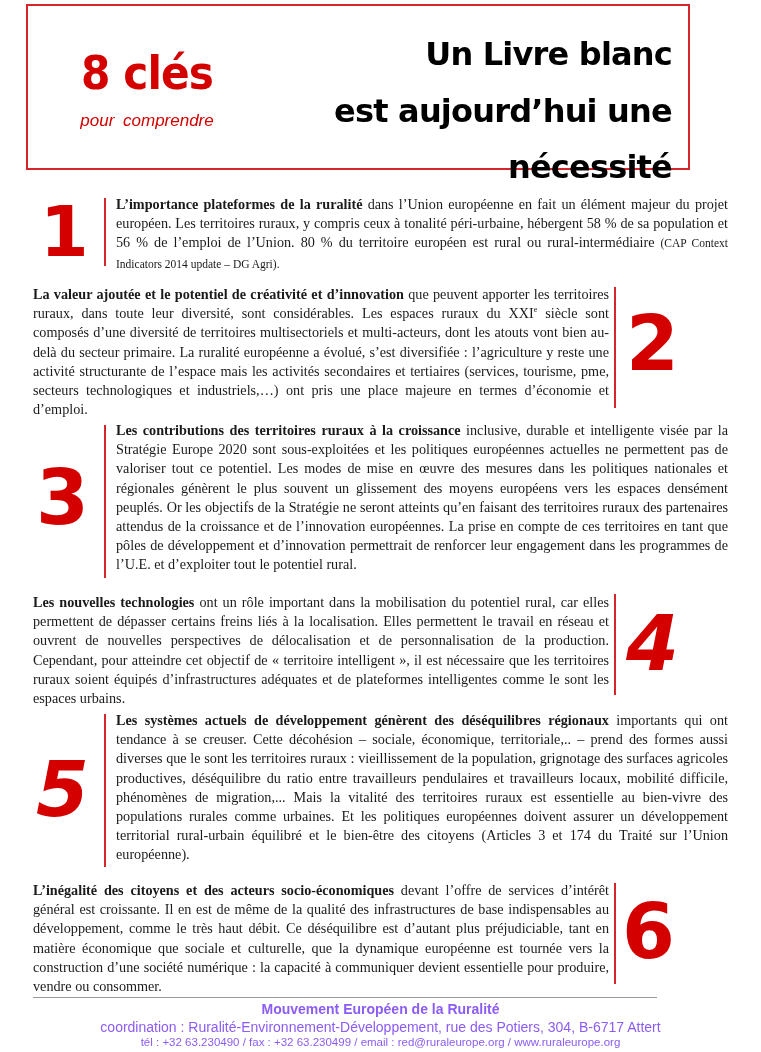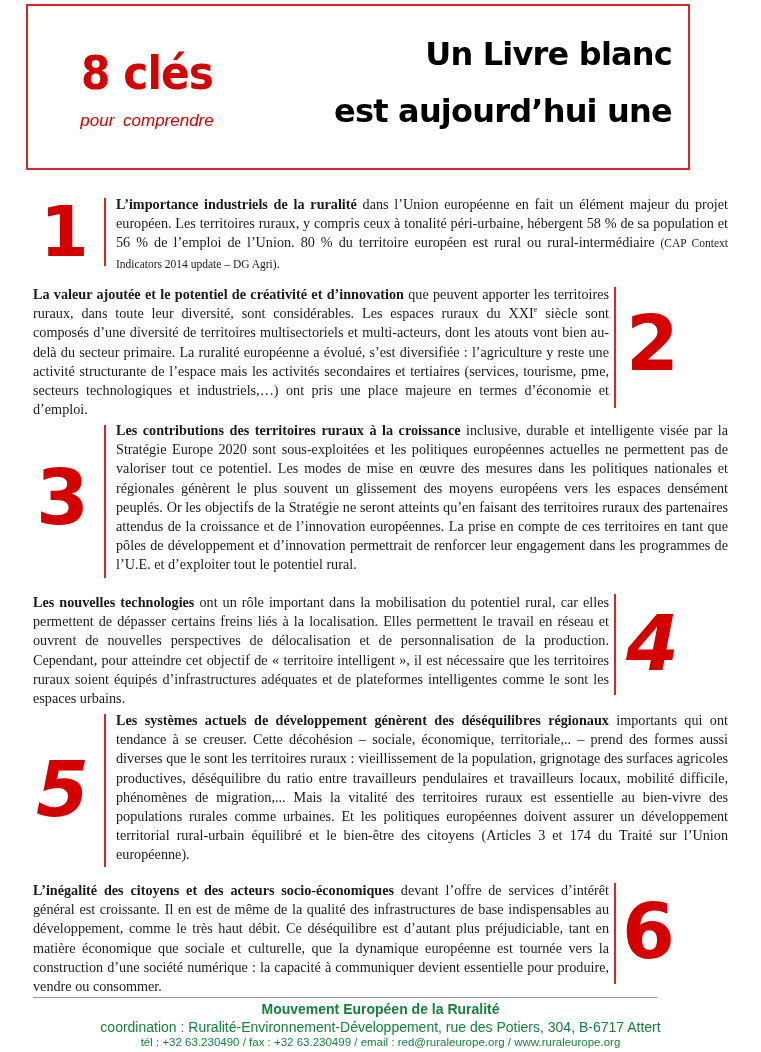--- a/index.html
+++ b/index.html
@@ -30,44 +30,45 @@
     position: absolute; font-family: "DejaVu Sans", sans-serif; font-weight: bold; color: #d40000;
     font-size: 76px; line-height: 76px;
   }
   .section .bar { position: absolute; width: 2px; background: #d7262b; }
   .section .txt { position: absolute; }
   .section .txt b { font-weight: bold; }
   .src { font-size: 11.5px; }
   sup { font-size: 8px; line-height: 0; }
 
   .footer-rule { position: absolute; left: 33px; top: 997px; width: 624px; height: 1px; background: #999; }
-  .footer { position: absolute; left: 0; width: 761px; text-align: center; font-family: "Liberation Sans", sans-serif; color: #15803d; }
+  .footer { position: absolute; left: 0; width: 761px; text-align: center; font-family: "Liberation Sans", sans-serif; color: #8b5cf6; }
   .footer.org { top: 1001px; font-size: 14px; font-weight: bold; }
   .footer.l1 { top: 1019px; font-size: 14px; }
   .footer.l2 { top: 1036px; font-size: 11.5px; }
 </style>
 </head>
 <body>
 
 <div class="header-box">
   <div class="brand">
     <span class="brand-big">8 clés</span>
     <span class="brand-small">pour comprendre</span>
   </div>
   <div class="title">
     <span>Un Livre blanc</span>
     <span>est aujourd’hui une</span>
+    <span>nécessité</span>
   </div>
 </div>
 
 <div class="section" style="left:0;top:0;">
   <div class="num" style="left:40px;top:194px;font-size:70px;">1</div>
   <div class="bar" style="left:104px;top:198px;height:68px;"></div>
   <div class="txt" style="left:116px;top:195px;width:612px;">
-    <b>L’importance industriels de la ruralité</b><span> dans l’Union européenne en fait un élément majeur du projet européen. Les territoires ruraux, y compris ceux à tonalité péri-urbaine, hébergent 58 % de sa population et 56 % de l’emploi de l’Union. 80 % du territoire européen est rural ou rural-intermédiaire </span><span class="src">(CAP Context Indicators 2014 update – DG Agri).</span>
+    <b>L’importance plateformes de la ruralité</b><span> dans l’Union européenne en fait un élément majeur du projet européen. Les territoires ruraux, y compris ceux à tonalité péri-urbaine, hébergent 58 % de sa population et 56 % de l’emploi de l’Union. 80 % du territoire européen est rural ou rural-intermédiaire </span><span class="src">(CAP Context Indicators 2014 update – DG Agri).</span>
   </div>
 </div>
 
 <div class="section" style="left:0;top:0;">
   <div class="txt" style="left:33px;top:285px;width:576px;">
     <b>La valeur ajoutée et le potentiel de créativité et d’innovation</b><span> que peuvent apporter les territoires ruraux, dans toute leur diversité, sont considérables. Les espaces ruraux du XXI</span><sup>e</sup><span> siècle sont composés d’une diversité de territoires multisectoriels et multi-acteurs, dont les atouts vont bien au-delà du secteur primaire. La ruralité européenne a évolué, s’est diversifiée : l’agriculture y reste une activité structurante de l’espace mais les activités secondaires et tertiaires (services, tourisme, pme, secteurs technologiques et industriels,…) ont pris une place majeure en termes d’économie et d’emploi.</span>
   </div>
   <div class="bar" style="left:614px;top:287px;height:121px;"></div>
   <div class="num" style="left:626px;top:306px;">2</div>
 </div>

